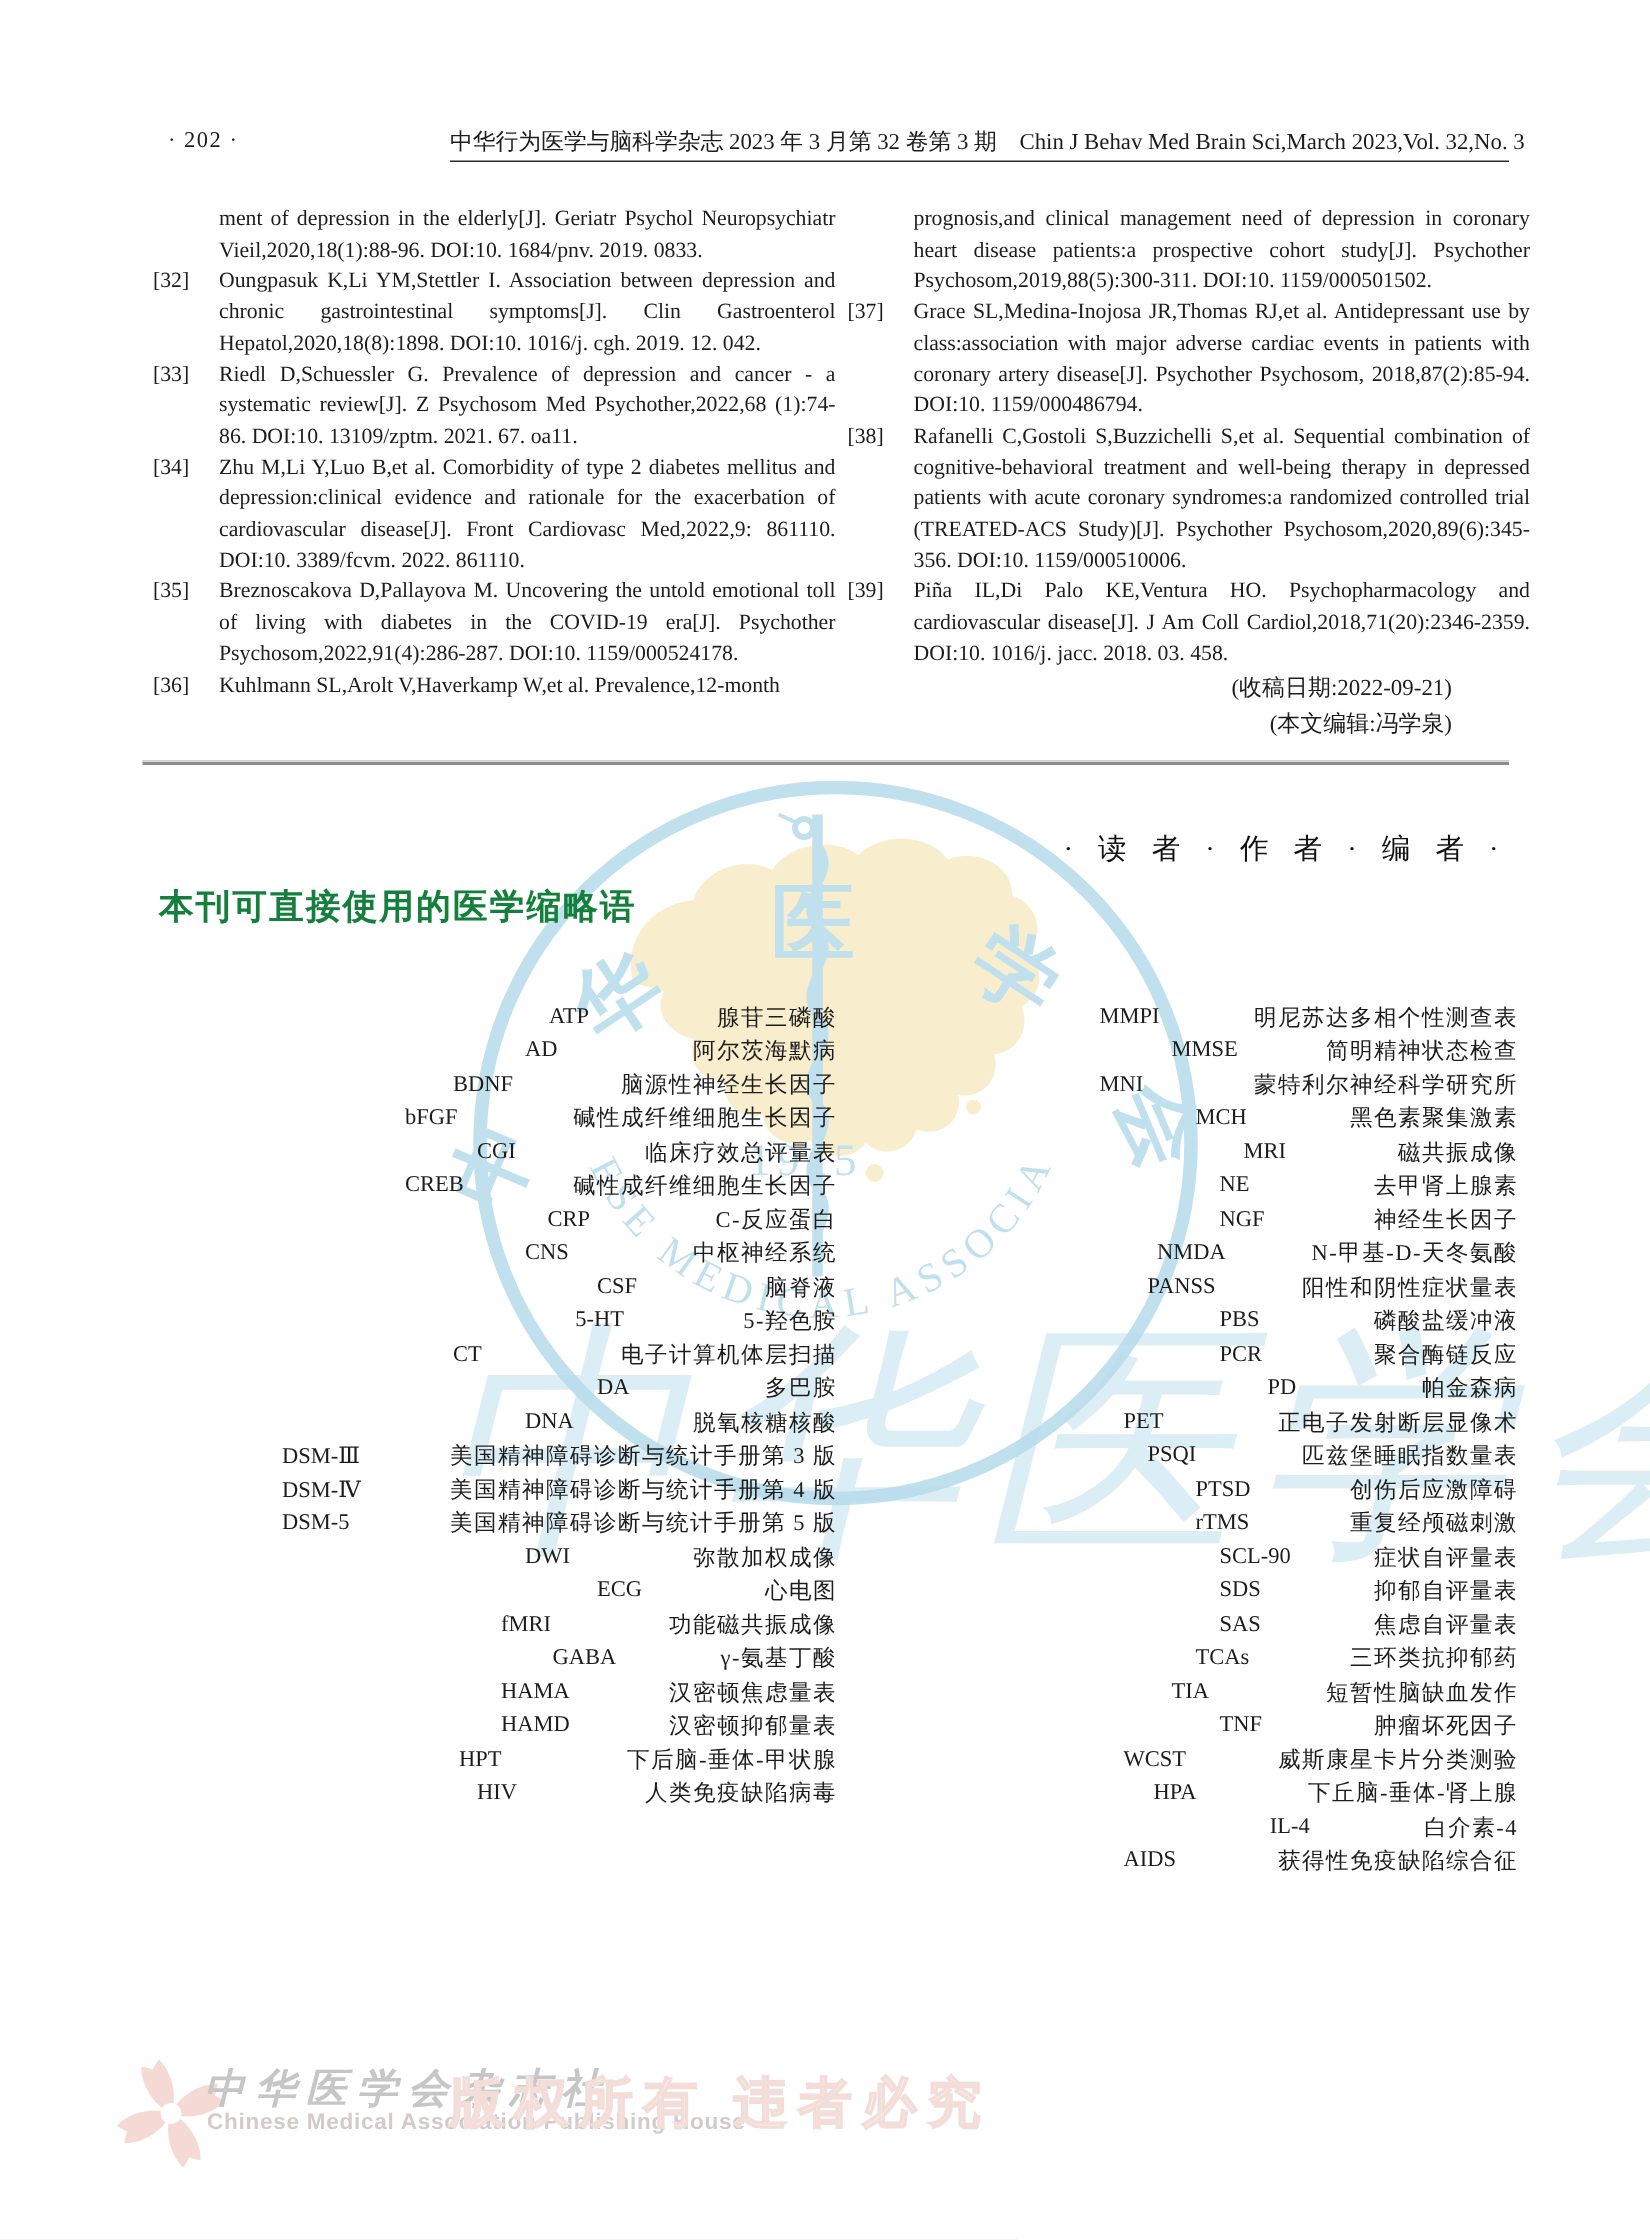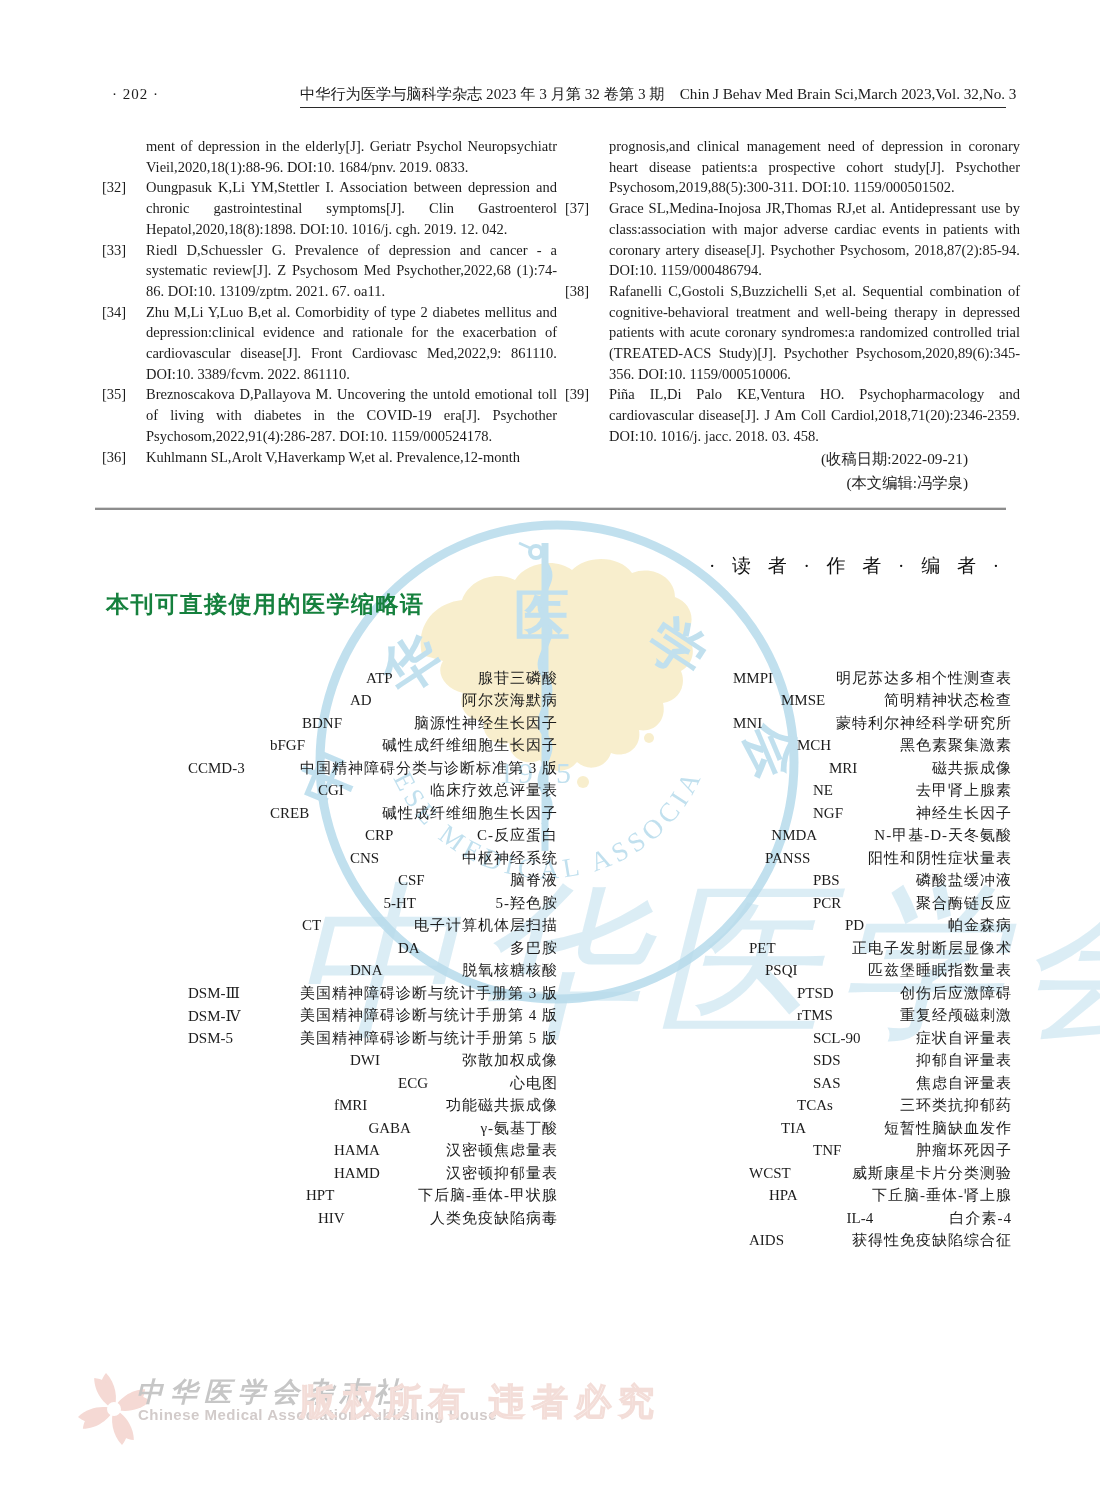--- a/index.html
+++ b/index.html
@@ -184,24 +184,20 @@
       <div class="abbr-row">
         <span class="abbr">BDNF</span>
         <span class="def">脑源性神经生长因子</span>
       </div>
 
       <div class="abbr-row">
         <span class="abbr">bFGF</span>
         <span class="def">碱性成纤维细胞生长因子</span>
       </div>
 
-      <div class="abbr-row">
-        <span class="abbr">CCMD-3</span>
-        <span class="def">中国精神障碍分类与诊断标准第 3 版</span>
-      </div>
 
       <div class="abbr-row">
         <span class="abbr">CGI</span>
         <span class="def">临床疗效总评量表</span>
       </div>
 
       <div class="abbr-row">
         <span class="abbr">CREB</span>
         <span class="def">碱性成纤维细胞生长因子</span>
       </div>

